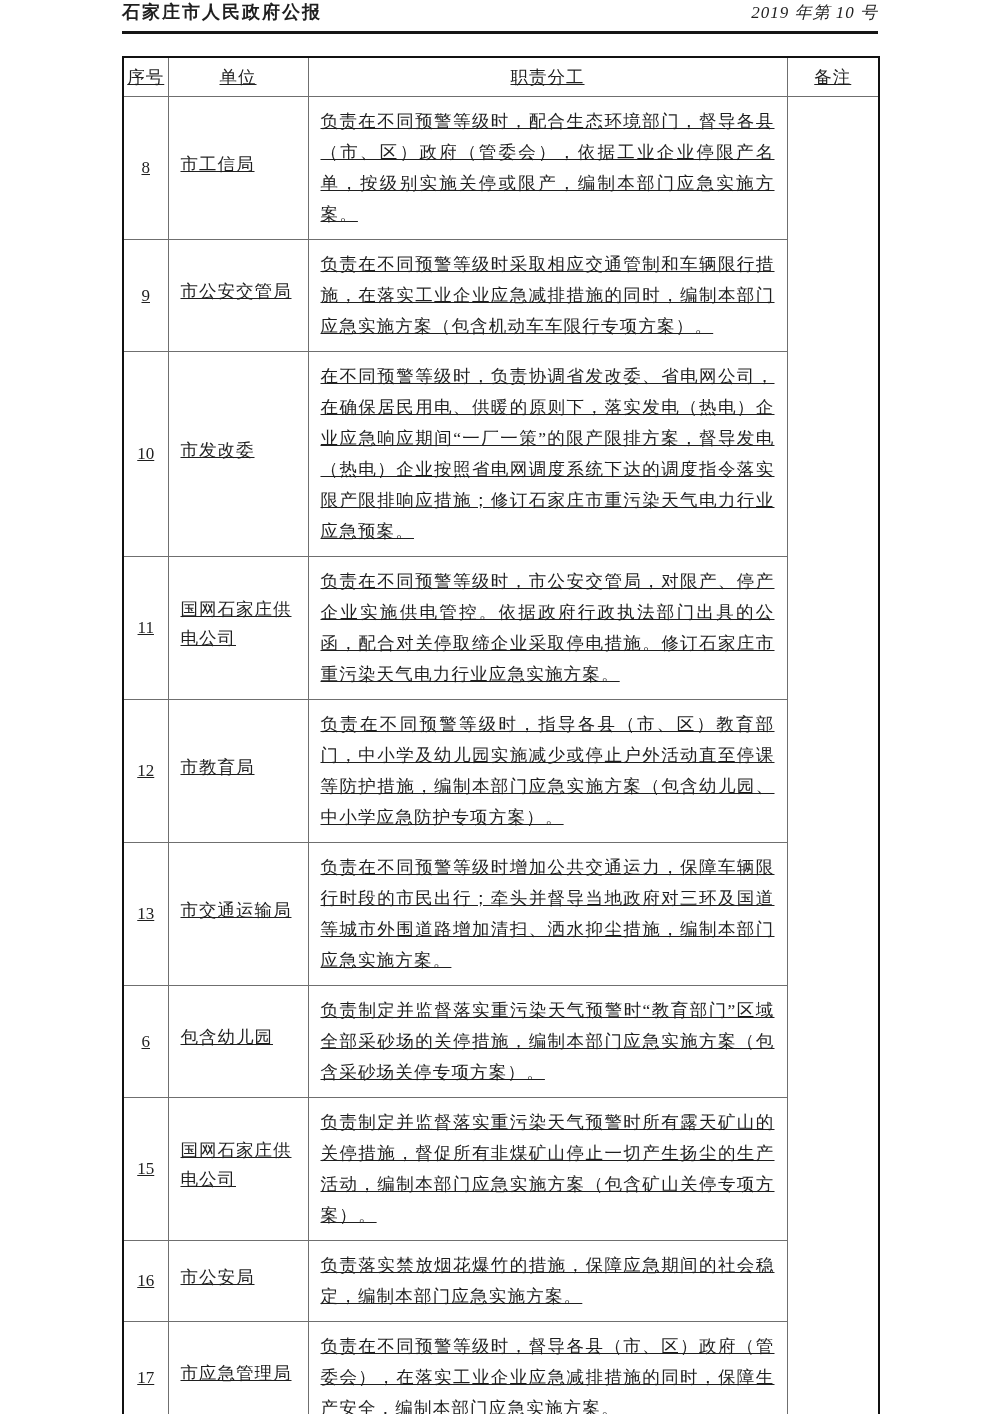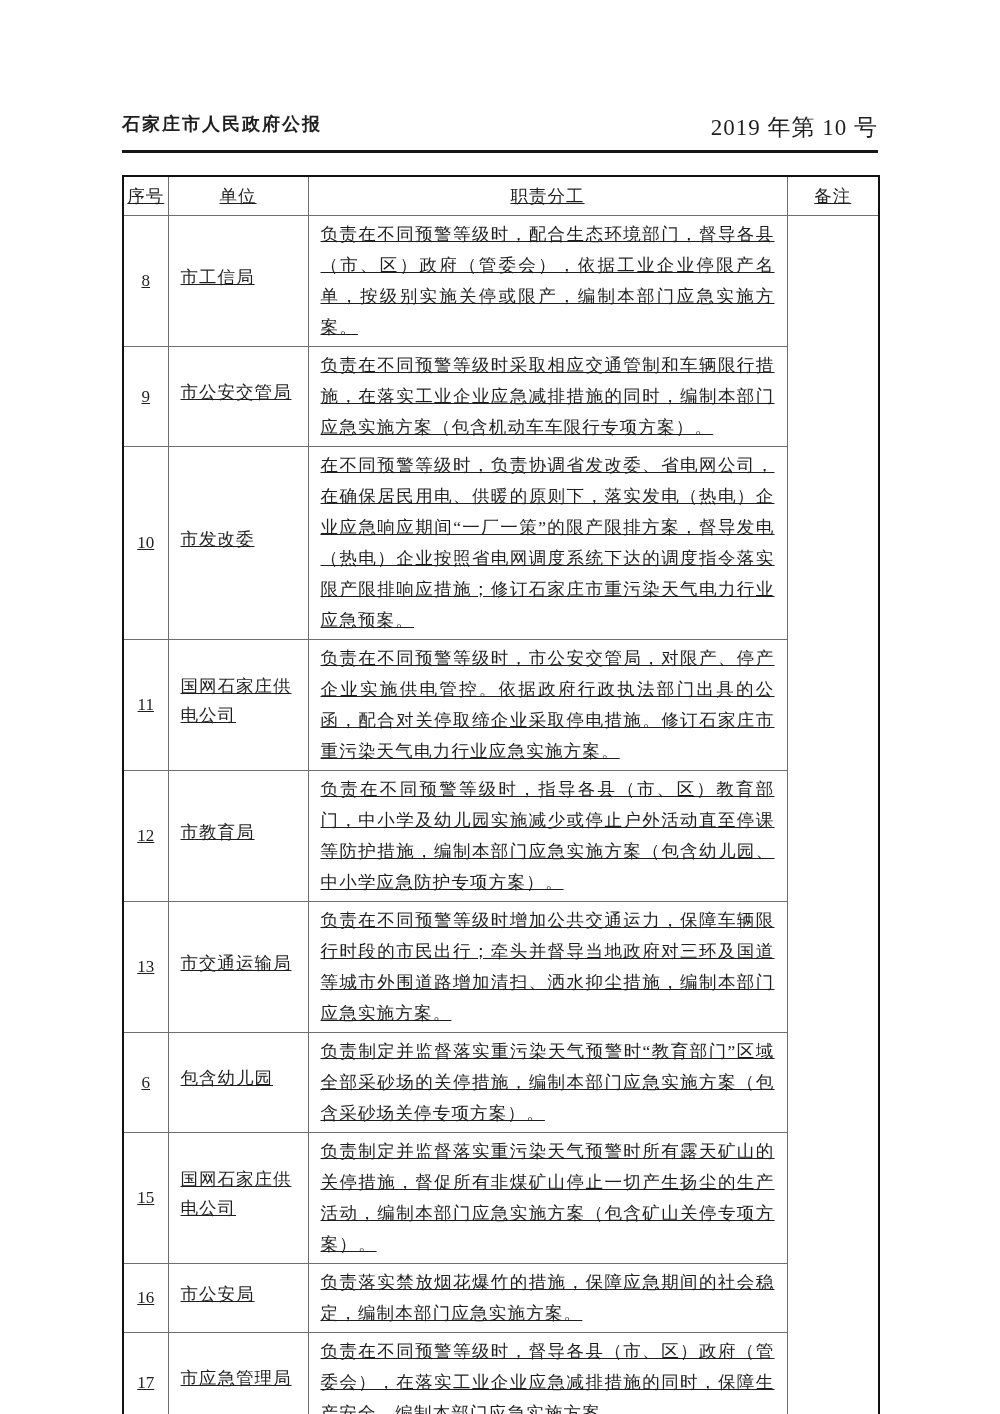--- a/index.html
+++ b/index.html
@@ -15,34 +15,34 @@
     position: relative;
     overflow: hidden;
   }
   .page {
     position: absolute;
     left: 122px;
     top: 0;
     width: 756px;
   }
   .page-header {
-    margin-top: 112px;
     display: flex;
     justify-content: space-between;
-    align-items: flex-start;
+    align-items: center;
     gap: 24px;
   }
   .header-left {
     font-size: 18px;
     font-weight: bold;
     letter-spacing: 2px;
   }
   .header-right {
-    font-size: 23px;
+    font-size: 17px;
     letter-spacing: 1px;
+    font-style: italic;
   }
   .header-rule {
     margin-top: 7px;
     height: 2.5px;
     background: #161616;
   }
   table.duty-table {
     margin-top: 22px;
     width: 756px;
     border-collapse: collapse;
@@ -68,21 +68,21 @@
     text-align: center;
     font-size: 17px;
   }
   td.c-unit {
     padding: 0 10px 8px 12px;
     font-size: 17.5px;
     letter-spacing: 1px;
     line-height: 29px;
   }
   td.c-duty {
-    padding: 3px 12px;
+    padding: 9px 12px;
     font-size: 17.5px;
     line-height: 31px;
     letter-spacing: 1.2px;
     text-align: justify;
     text-justify: inter-ideograph;
   }
   td.c-remark {
     background: #ffffff;
   }
 </style>

